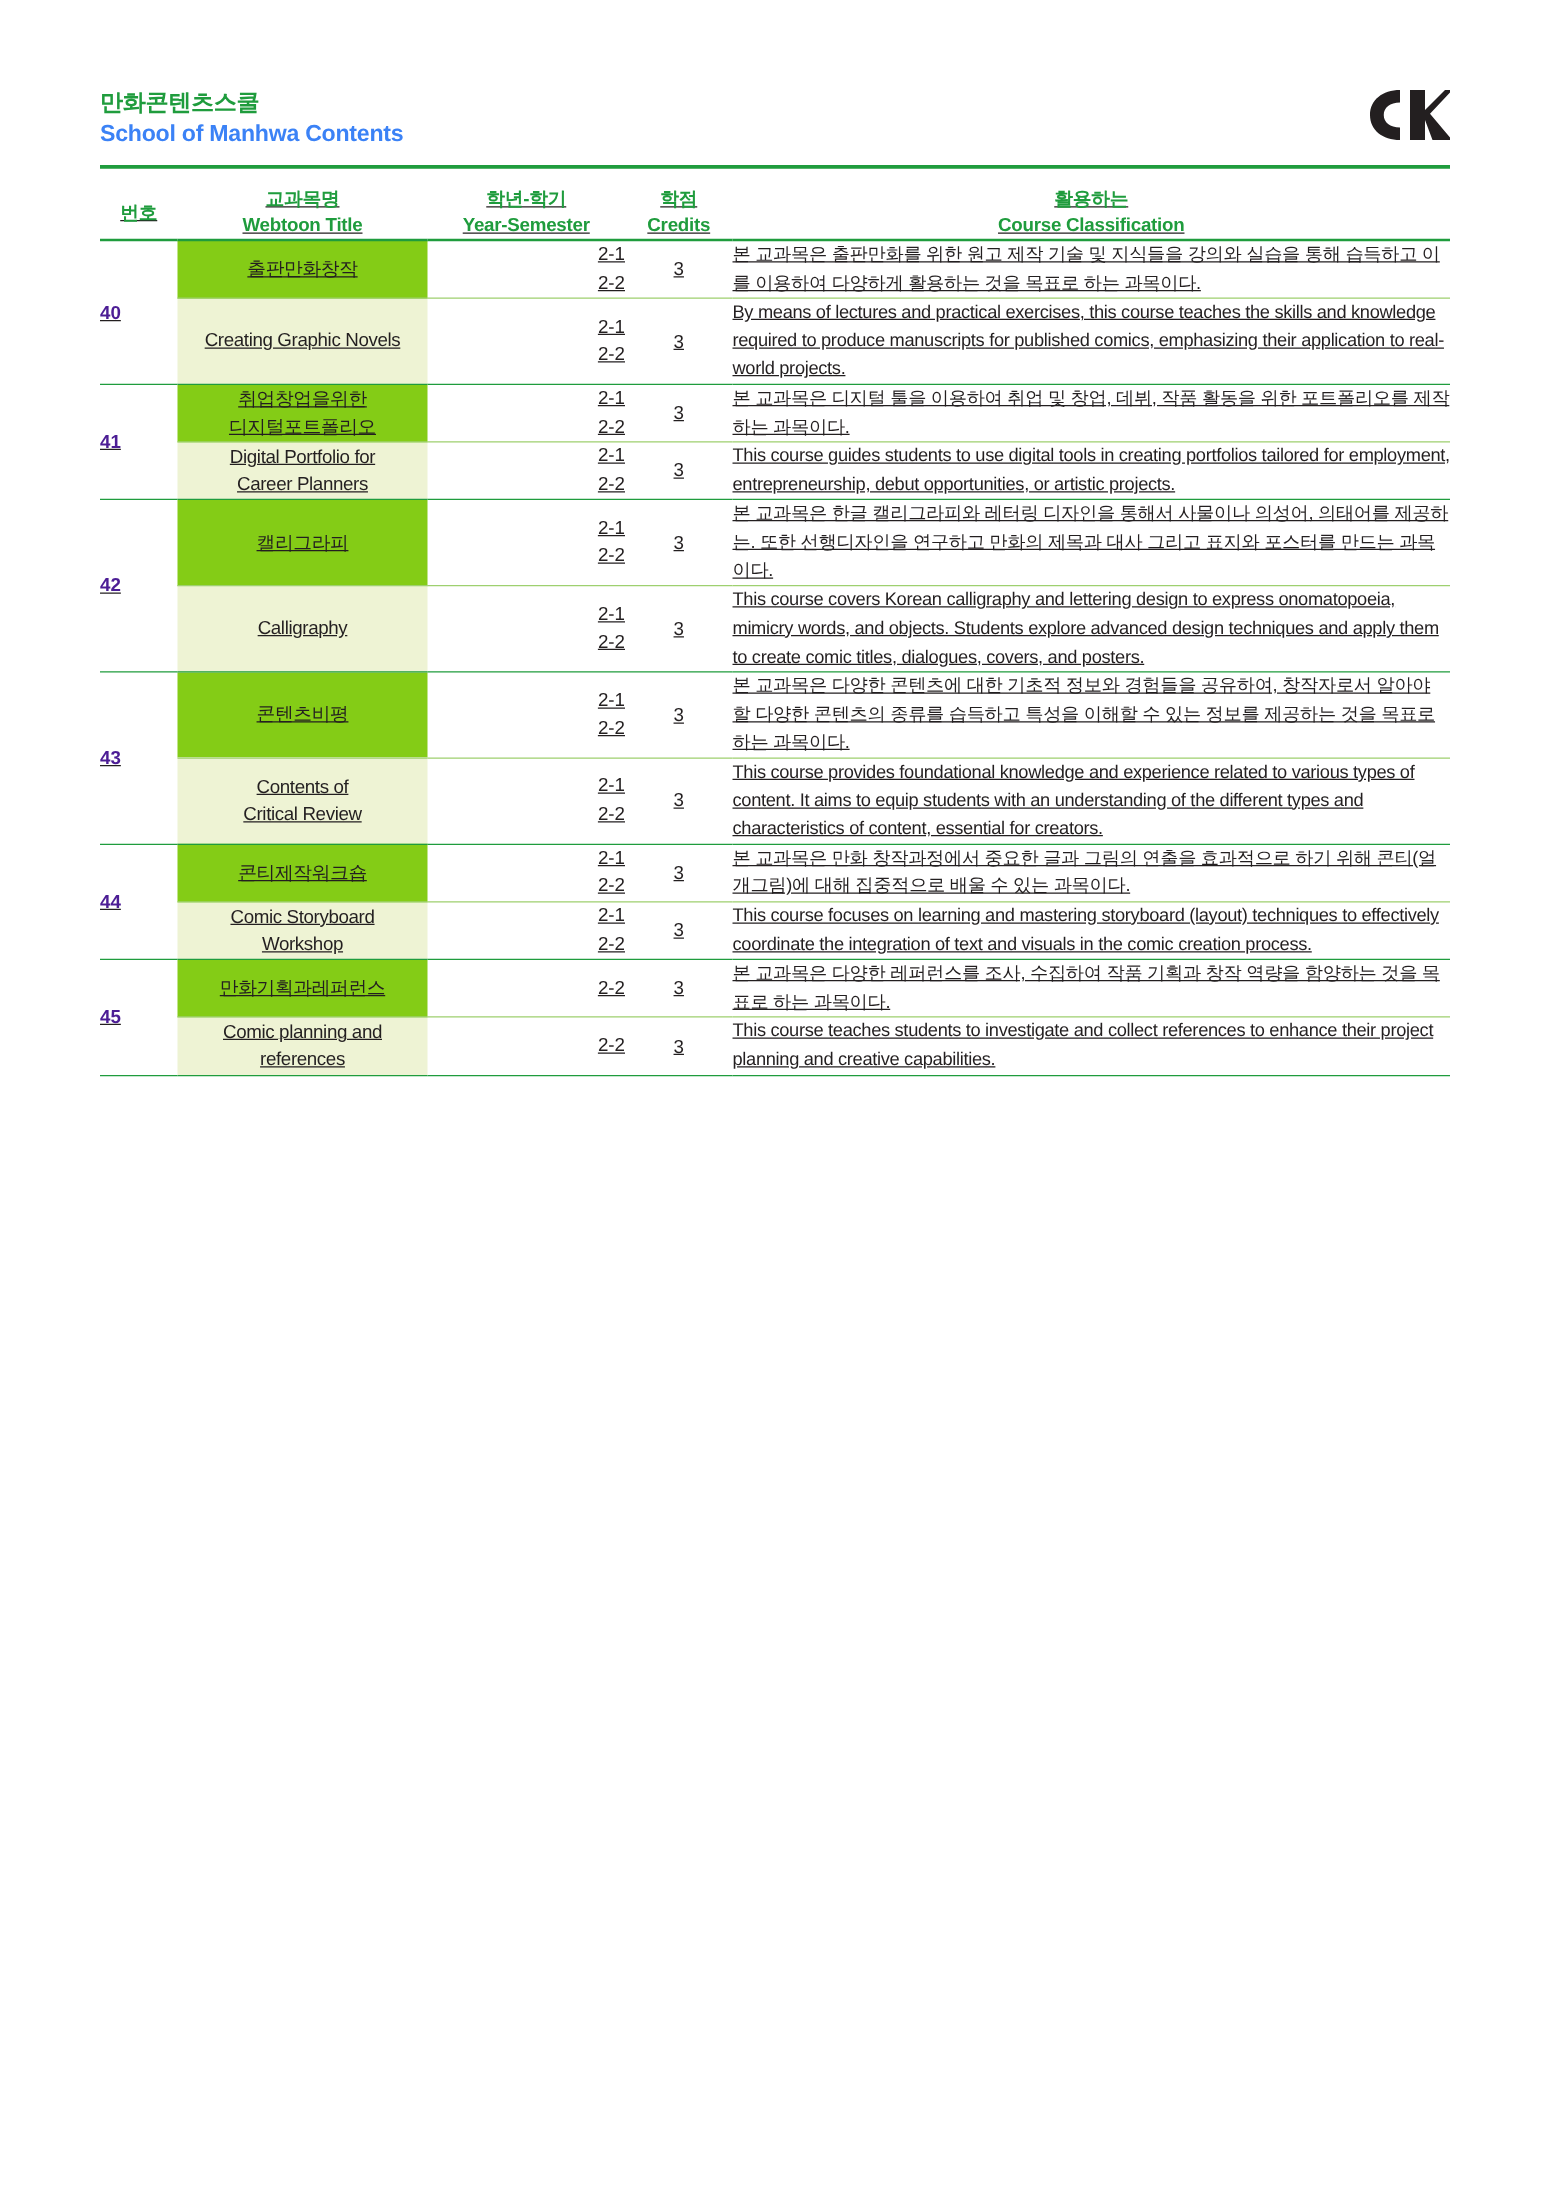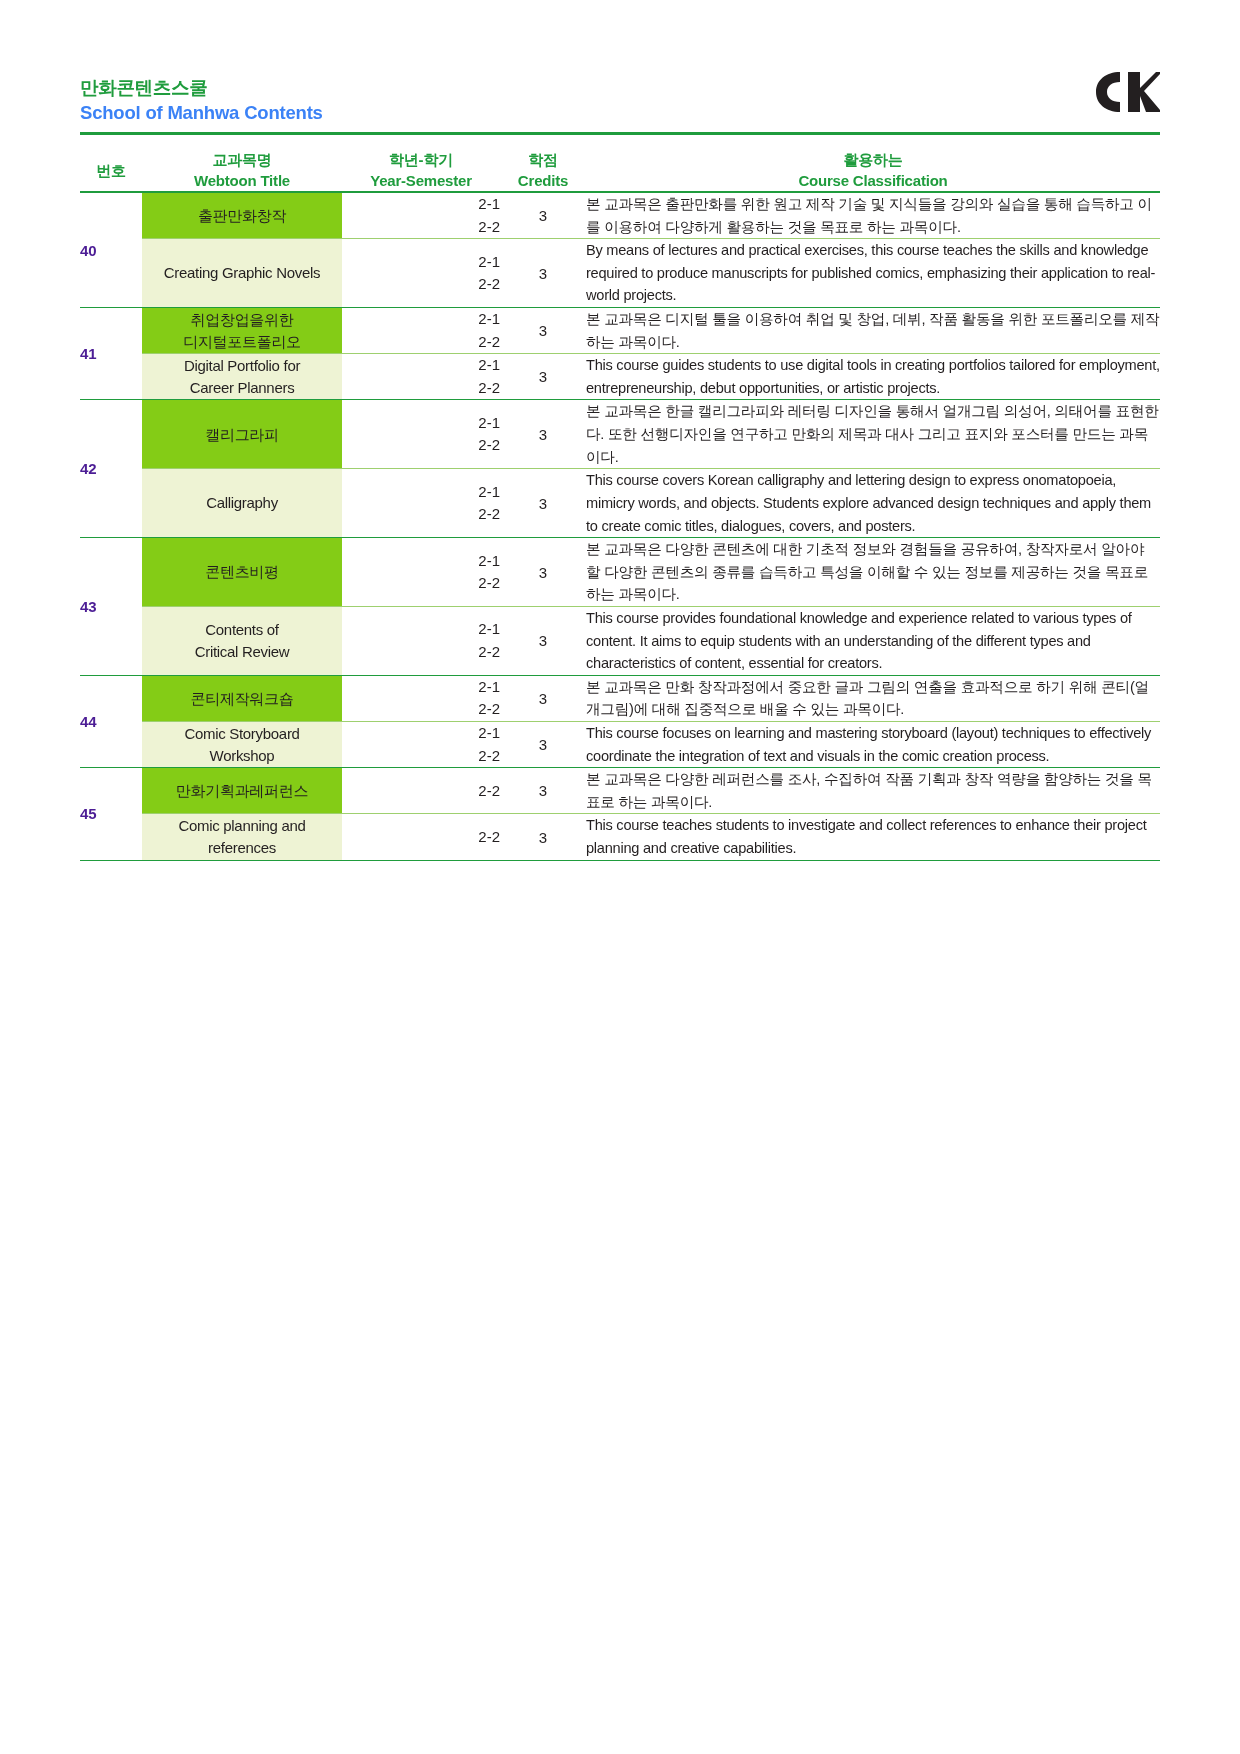--- a/index.html
+++ b/index.html
@@ -18,21 +18,21 @@
   .page {
     width: 1240px;
     height: 1754px;
     padding: 60px 80px;
     position: relative;
   }
 
   
   .header {
     display: flex;
-    align-items: center;
+    align-items: flex-start;
     position: relative;
     height: 72px;
   }
   .school-block {
     width: 285px;
     padding-top: 10px;
   }
   .school-ko {
     font-size: 18.5px;
     font-weight: bold;
@@ -69,20 +69,21 @@
     width: 66px;
     height: 48px;
   }
 
   
   table.curriculum {
     width: 100%;
     border-collapse: collapse;
     margin-top: 14px;
     table-layout: fixed;
+    text-decoration: underline;
   }
   table.curriculum td,
   table.curriculum th {
     vertical-align: middle;
     padding: 0;
   }
   .top-rule {
     height: 3px;
     background: #1f9c3d;
   }
@@ -226,21 +227,21 @@
           <td class="title-cell en">Digital Portfolio for<br>Career Planners</td>
           <td class="sem-cell">2-1<br>2-2</td>
           <td class="cred-cell">3</td>
           <td class="desc-cell">This course guides students to use digital tools in creating portfolios tailored for employment, entrepreneurship, debut opportunities, or artistic projects.</td>
         </tr>
         <tr class="row-ko">
           <td class="no-cell" rowspan="2">42</td>
           <td class="title-cell ko">캘리그라피</td>
           <td class="sem-cell">2-1<br>2-2</td>
           <td class="cred-cell">3</td>
-          <td class="desc-cell">본 교과목은 한글 캘리그라피와 레터링 디자인을 통해서 얼개그림 의성어, 의태어를 표현한다. 또한 선행디자인을 연구하고 만화의 제목과 대사 그리고 표지와 포스터를 만드는 과목이다.</td>
+          <td class="desc-cell">본 교과목은 한글 캘리그라피와 레터링 디자인을 통해서 사물이나 의성어, 의태어를 제공하는. 또한 선행디자인을 연구하고 만화의 제목과 대사 그리고 표지와 포스터를 만드는 과목이다.</td>
         </tr>
         <tr class="row-en">
           <td class="title-cell en">Calligraphy</td>
           <td class="sem-cell">2-1<br>2-2</td>
           <td class="cred-cell">3</td>
           <td class="desc-cell">This course covers Korean calligraphy and lettering design to express onomatopoeia, mimicry words, and objects. Students explore advanced design techniques and apply them to create comic titles, dialogues, covers, and posters.</td>
         </tr>
         <tr class="row-ko">
           <td class="no-cell" rowspan="2">43</td>
           <td class="title-cell ko">콘텐츠비평</td>

